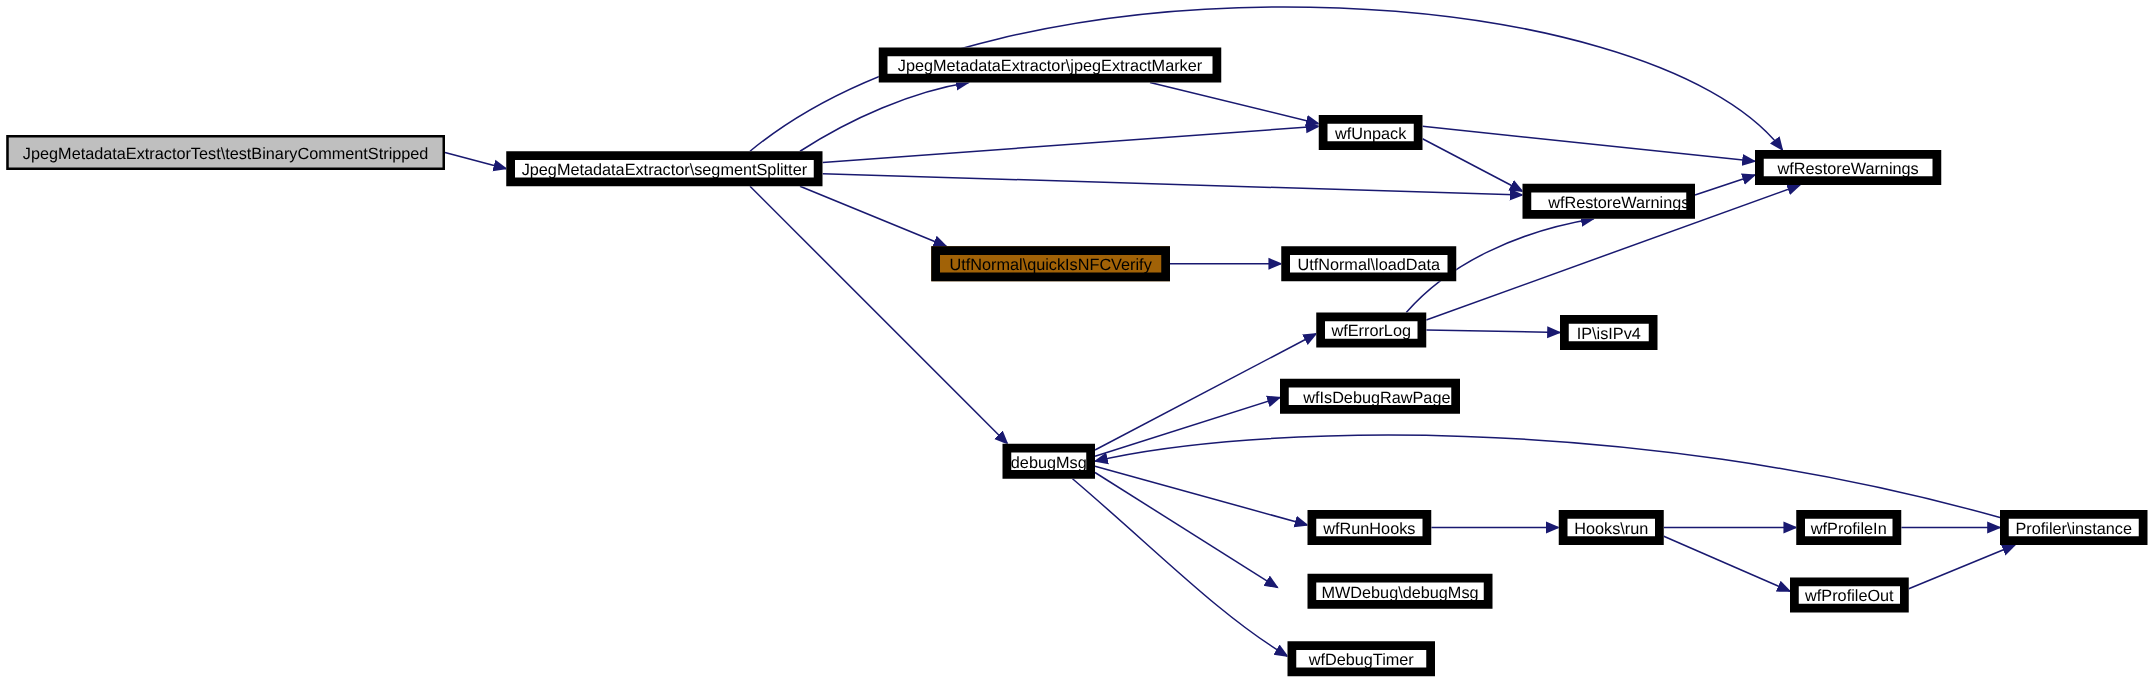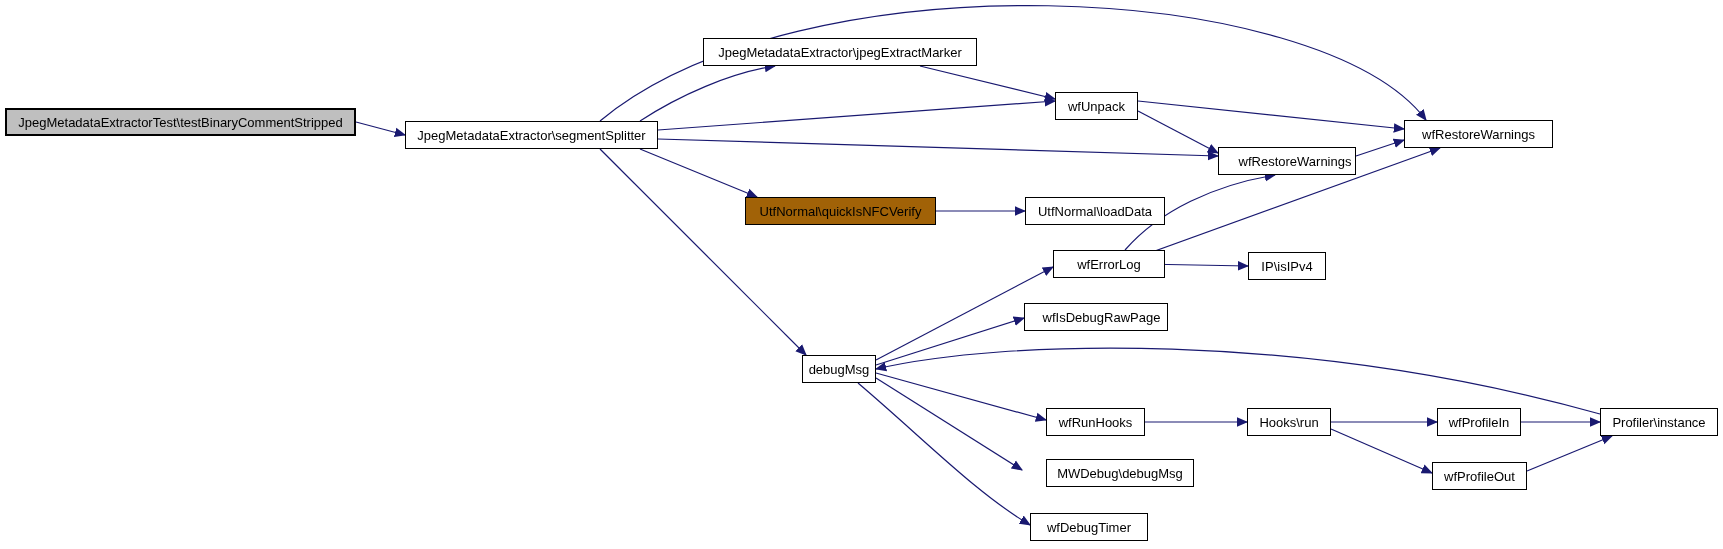--- a/index.html
+++ b/index.html
@@ -13,21 +13,21 @@
     background: #ffffff;
     overflow: hidden;
   }
   #edges-layer {
     position: absolute; left: 0; top: 0;
   }
   .node {
     position: absolute;
     box-sizing: border-box;
     background: #ffffff;
-    border: 1px solid #a21caf;
+    border: 7px solid #a21caf;
     color: #000000;
     font-size: 13px;
     display: flex;
     align-items: center;
     justify-content: center;
     white-space: nowrap;
     cursor: pointer;
   }
   .node.root {
     border-width: 2px;
@@ -74,21 +74,21 @@
   </svg>
   <div id="nodes-layer">
       <div class="node root" style="left: 5px; top: 108px; width: 351px; height: 28px; background: rgb(191, 191, 191); border-color: rgb(0, 0, 0); color: rgb(0, 0, 0);">JpegMetadataExtractorTest\testBinaryCommentStripped</div>
       <div class="node" style="left: 405px; top: 121px; width: 253px; height: 28px; background: rgb(255, 255, 255); border-color: rgb(0, 0, 0); color: rgb(0, 0, 0);">JpegMetadataExtractor\segmentSplitter</div>
       <div class="node" style="left: 703px; top: 38px; width: 274px; height: 28px; background: rgb(255, 255, 255); border-color: rgb(0, 0, 0); color: rgb(0, 0, 0);">JpegMetadataExtractor\jpegExtractMarker</div>
       <div class="node" style="left: 1055px; top: 92px; width: 83px; height: 28px; background: rgb(255, 255, 255); border-color: rgb(0, 0, 0); color: rgb(0, 0, 0);">wfUnpack</div>
       <div class="node" style="left: 1404px; top: 120px; width: 149px; height: 28px; background: rgb(255, 255, 255); border-color: rgb(0, 0, 0); color: rgb(0, 0, 0);">wfRestoreWarnings</div>
       <div class="node" style="left: 1218px; top: 147px; width: 138px; height: 28px; background: rgb(255, 255, 255); border-color: rgb(0, 0, 0); color: rgb(0, 0, 0); padding-left: 16px;">wfRestoreWarnings</div>
       <div class="node" style="left: 745px; top: 197px; width: 191px; height: 28px; background: #a16207; border-color: rgb(0, 0, 0); color: rgb(0, 0, 0);">UtfNormal\quickIsNFCVerify</div>
       <div class="node" style="left: 1025px; top: 197px; width: 140px; height: 28px; background: rgb(255, 255, 255); border-color: rgb(0, 0, 0); color: rgb(0, 0, 0);">UtfNormal\loadData</div>
-      <div class="node" style="left: 1053px; top: 250px; width: 112px; height: 28px; background: rgb(255, 255, 255); border-color: rgb(0, 0, 0); color: rgb(0, 0, 0);">wfErrorLog</div>
+      <div class="node" style="left: 1053px; top: 250px; width: 88px; height: 28px; background: rgb(255, 255, 255); border-color: rgb(0, 0, 0); color: rgb(0, 0, 0);">wfErrorLog</div>
       <div class="node" style="left: 1248px; top: 252px; width: 78px; height: 28px; background: rgb(255, 255, 255); border-color: rgb(0, 0, 0); color: rgb(0, 0, 0);">IP\isIPv4</div>
       <div class="node" style="left: 1024px; top: 303px; width: 144px; height: 28px; background: rgb(255, 255, 255); border-color: rgb(0, 0, 0); color: rgb(0, 0, 0); padding-left: 11px;">wfIsDebugRawPage</div>
       <div class="node" style="left: 802px; top: 355px; width: 74px; height: 28px; background: rgb(255, 255, 255); border-color: rgb(0, 0, 0); color: rgb(0, 0, 0);">debugMsg</div>
       <div class="node" style="left: 1046px; top: 408px; width: 99px; height: 28px; background: rgb(255, 255, 255); border-color: rgb(0, 0, 0); color: rgb(0, 0, 0);">wfRunHooks</div>
       <div class="node" style="left: 1247px; top: 408px; width: 84px; height: 28px; background: rgb(255, 255, 255); border-color: rgb(0, 0, 0); color: rgb(0, 0, 0);">Hooks\run</div>
       <div class="node" style="left: 1437px; top: 408px; width: 84px; height: 28px; background: rgb(255, 255, 255); border-color: rgb(0, 0, 0); color: rgb(0, 0, 0);">wfProfileIn</div>
       <div class="node" style="left: 1600px; top: 408px; width: 118px; height: 28px; background: rgb(255, 255, 255); border-color: rgb(0, 0, 0); color: rgb(0, 0, 0);">Profiler\instance</div>
       <div class="node" style="left: 1432px; top: 462px; width: 95px; height: 28px; background: rgb(255, 255, 255); border-color: rgb(0, 0, 0); color: rgb(0, 0, 0);">wfProfileOut</div>
       <div class="node" style="left: 1022px; top: 459px; width: 148px; height: 28px; background: rgb(255, 255, 255); border-color: rgb(0, 0, 0); color: rgb(0, 0, 0); margin-left: 24px;">MWDebug\debugMsg</div>
       <div class="node" style="left: 1030px; top: 513px; width: 118px; height: 28px; background: rgb(255, 255, 255); border-color: rgb(0, 0, 0); color: rgb(0, 0, 0);">wfDebugTimer</div>

